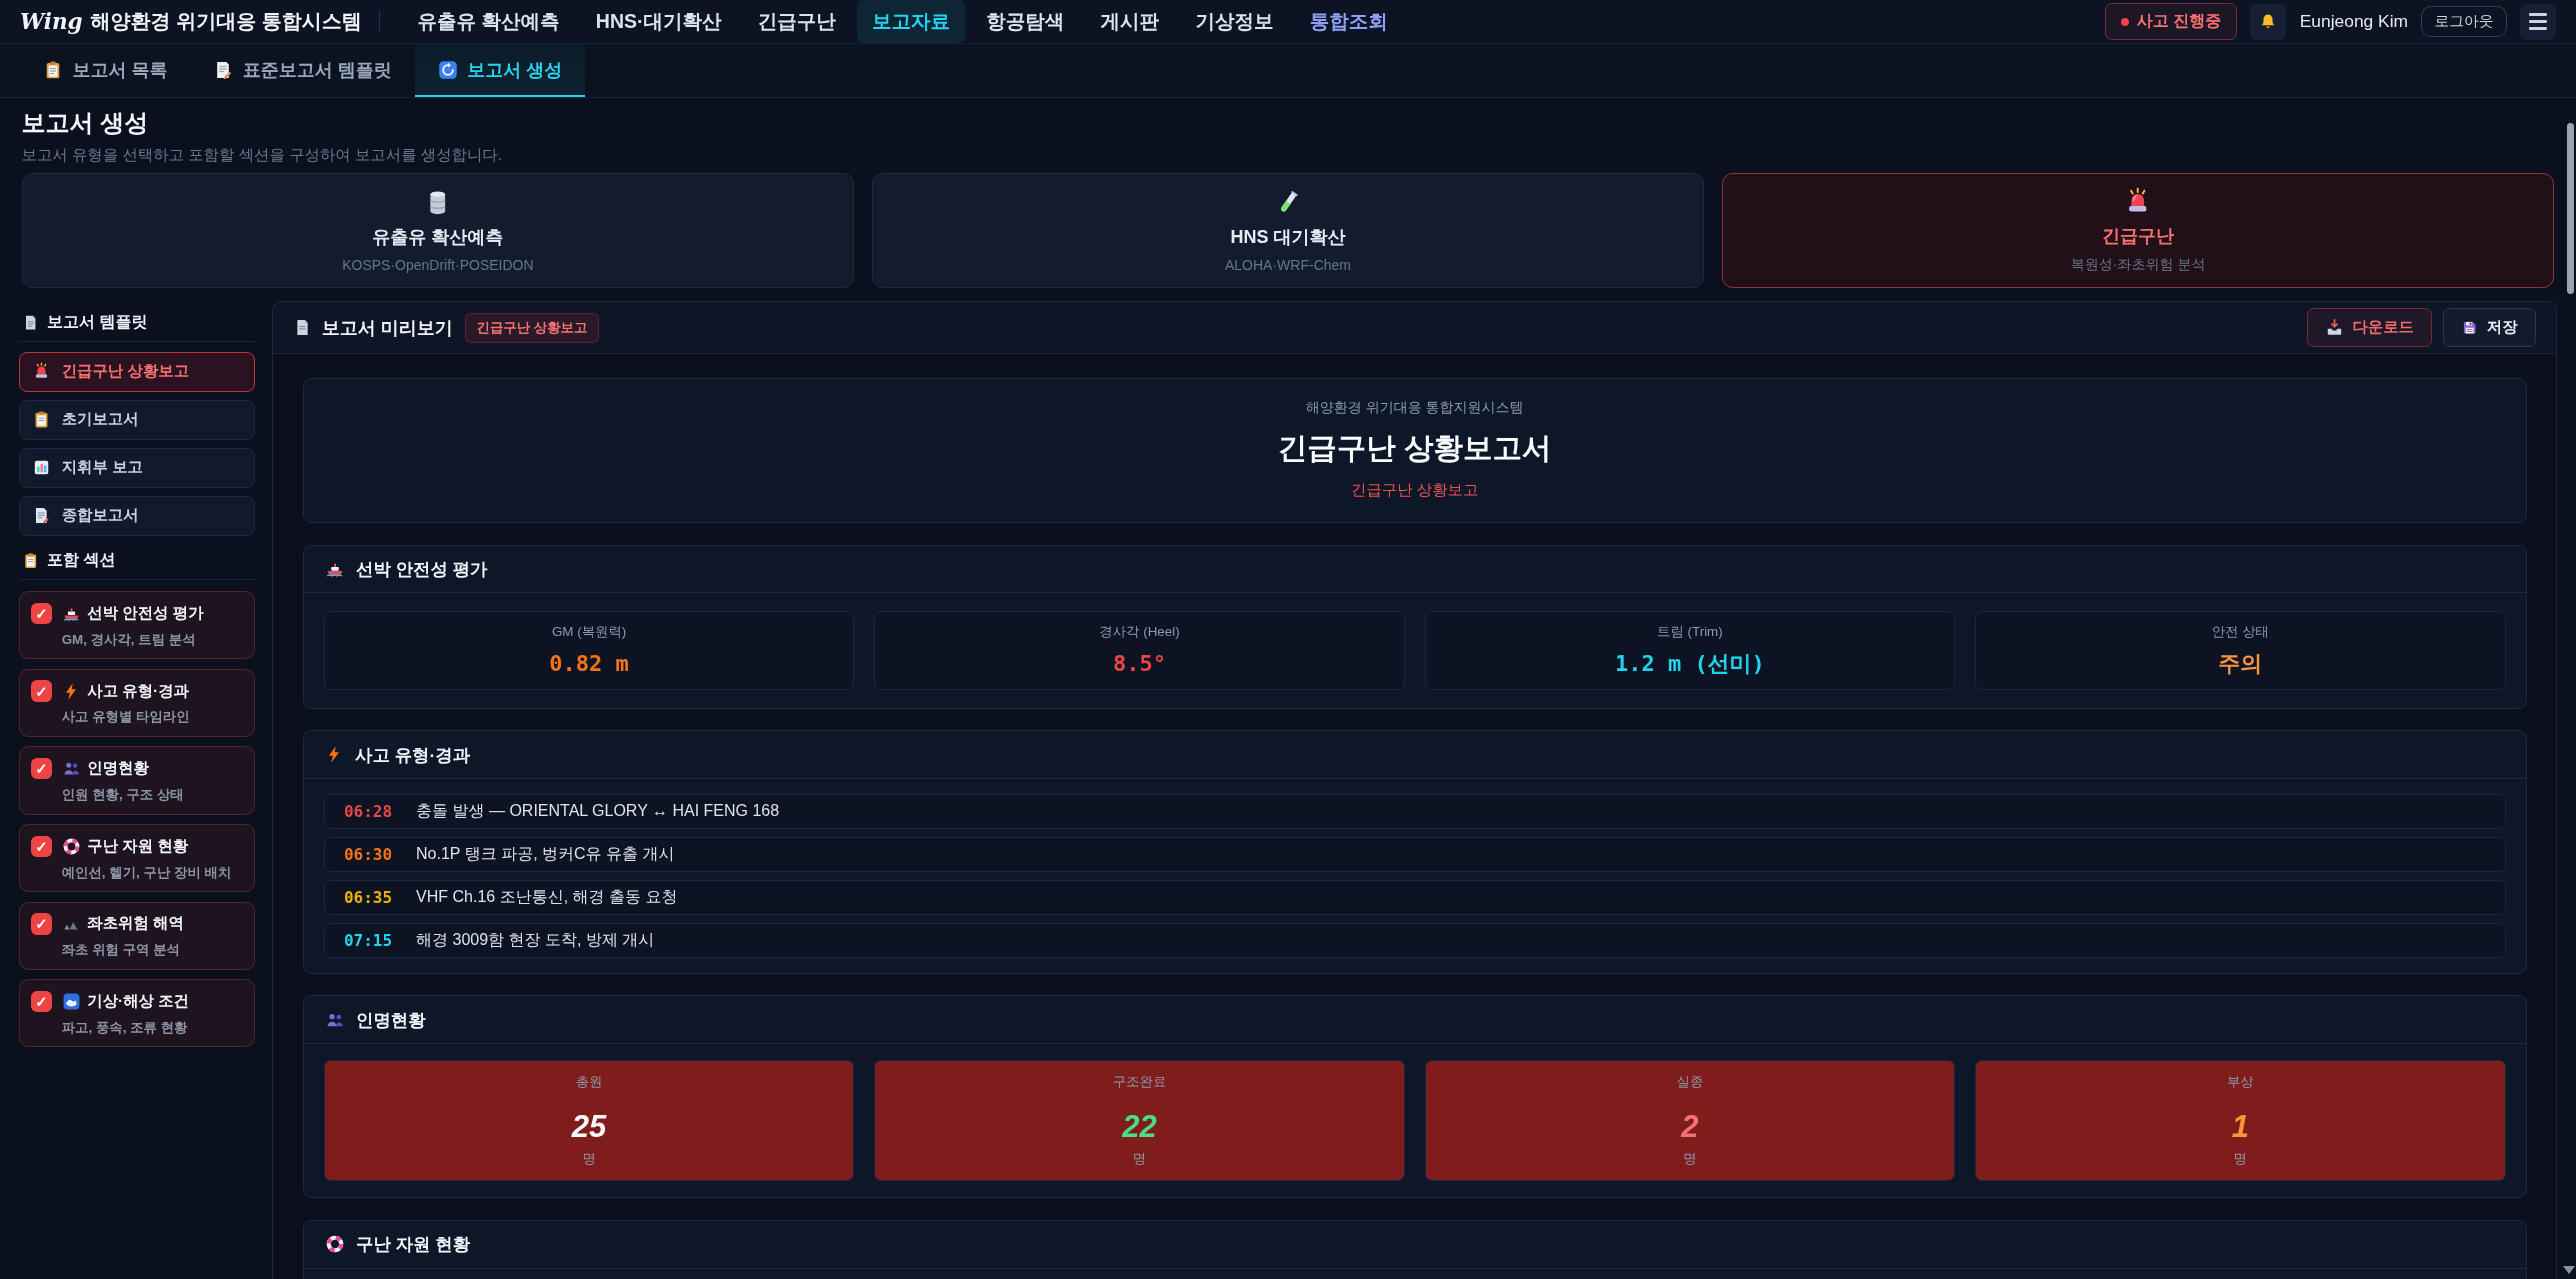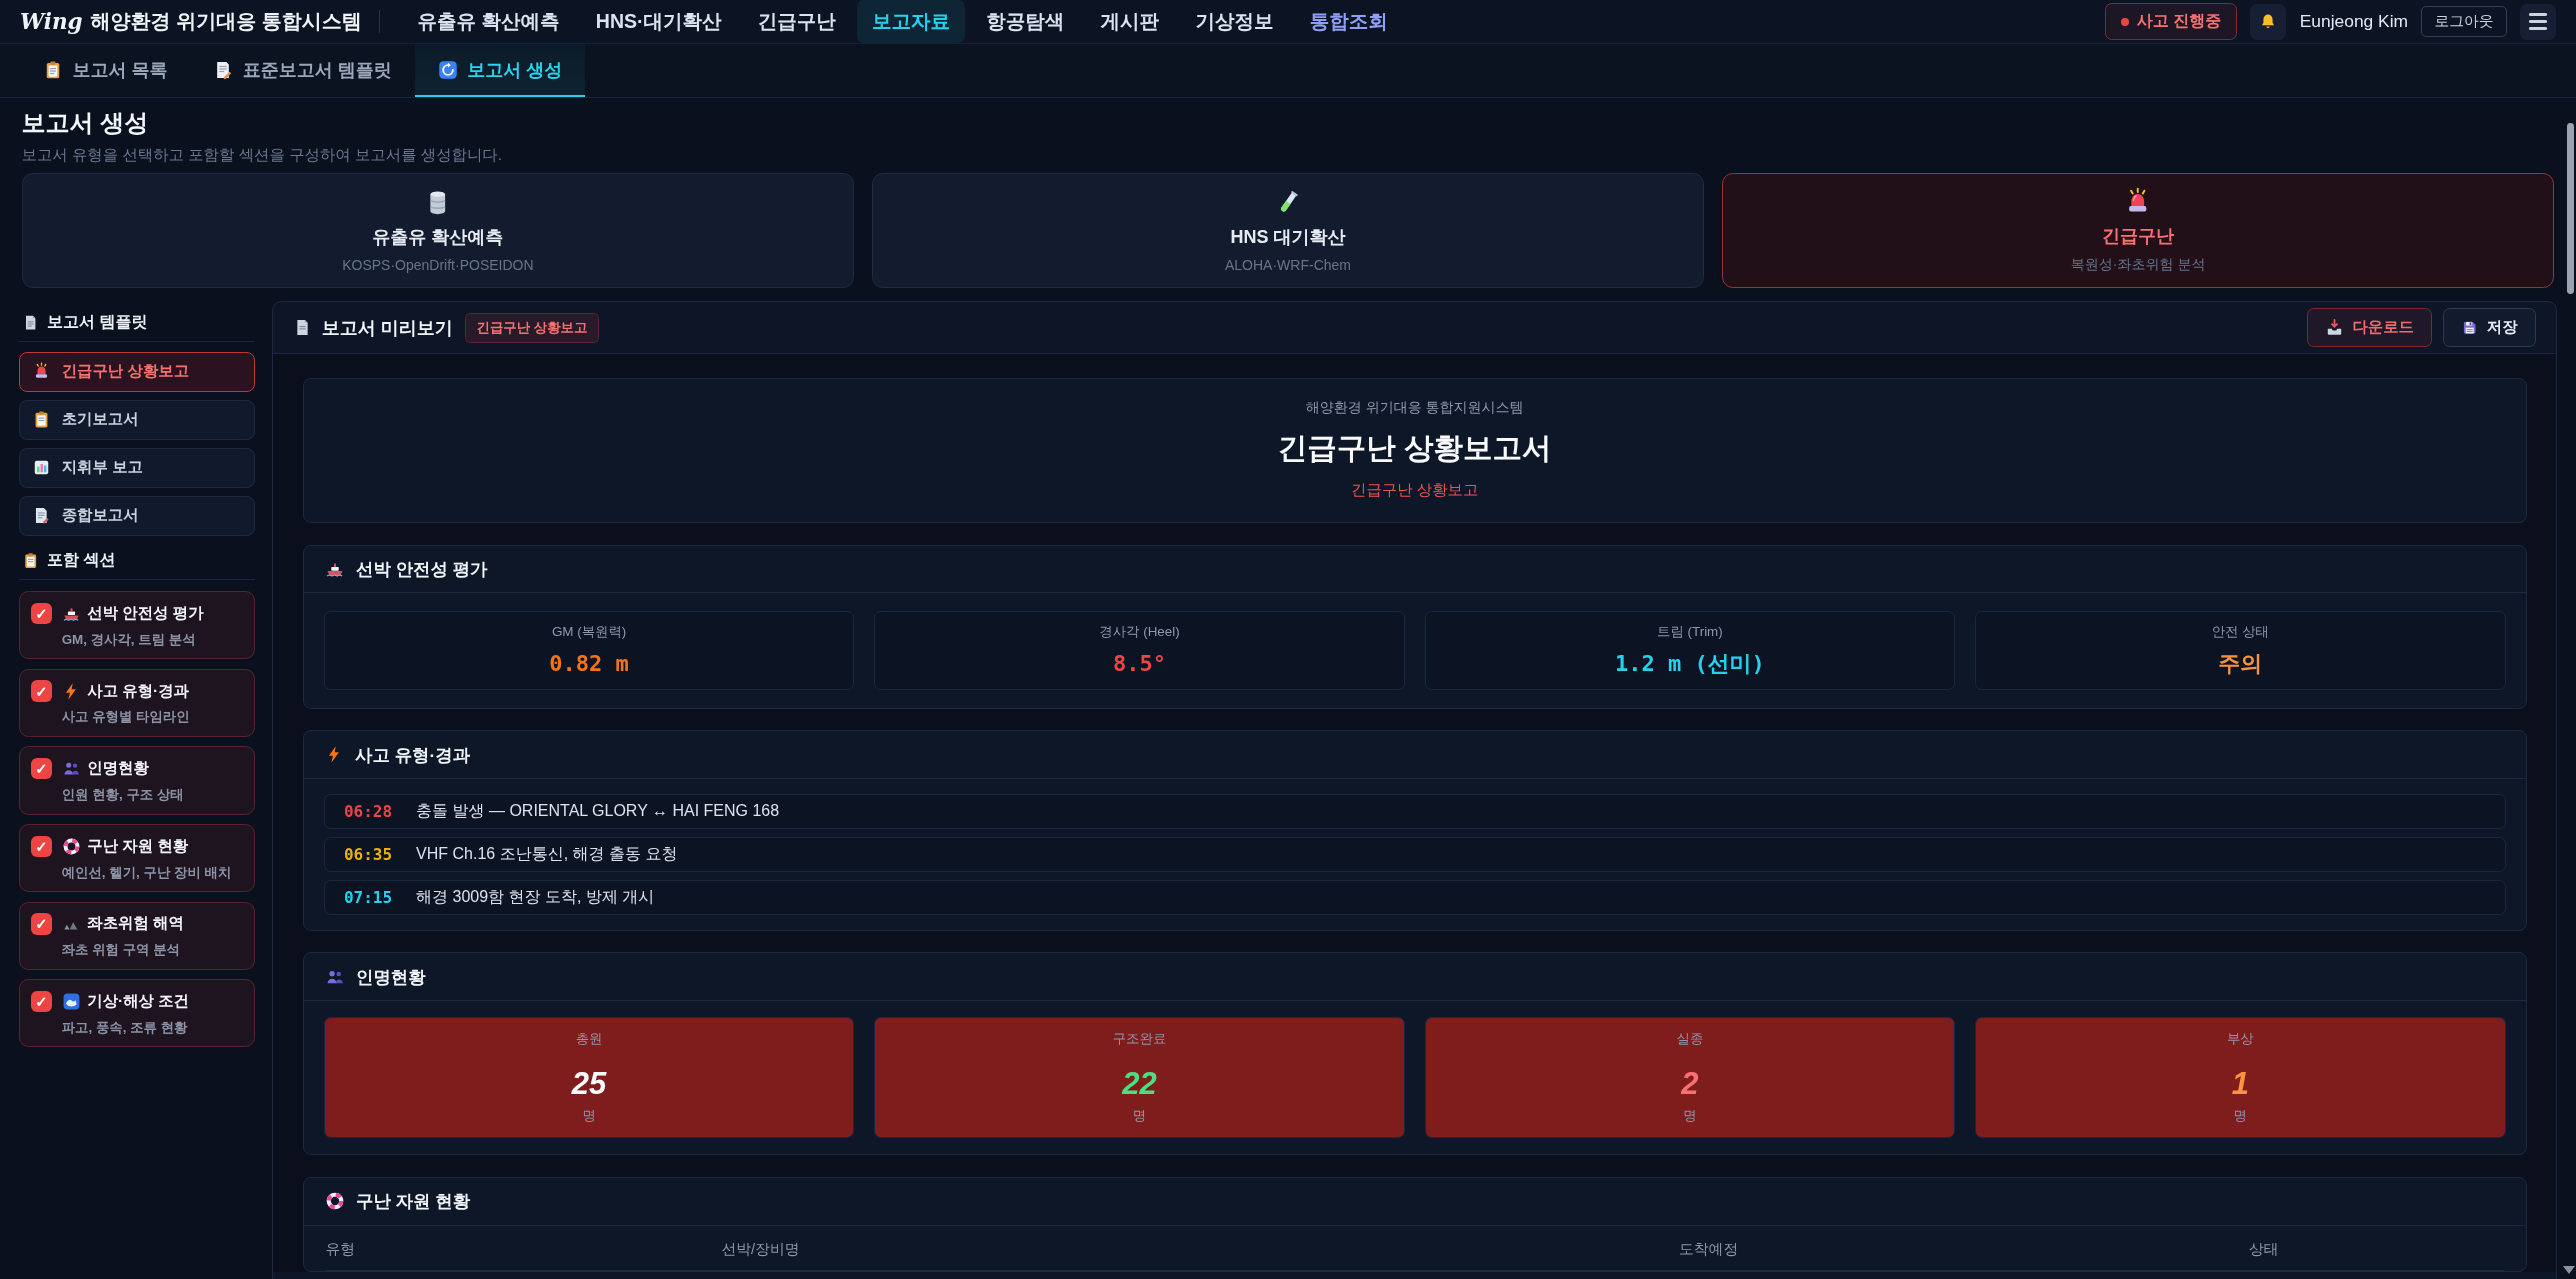--- a/index.html
+++ b/index.html
@@ -17,21 +17,21 @@
   .nav-divider { width:0.7px; height:23px; background:#26334e; margin:0 23px 0 17.4px; }
   .nav { display:flex; gap:6.7px; align-items:center; }
   .nav-item { padding:8px 14.8px; font-size:19.5px; font-weight:700; color:#dbe3ee; border-radius:6.7px; cursor:pointer; white-space:nowrap; }
   .nav-item.active { color:#22d3ee; background:rgba(34,211,238,.09); }
   .nav-item.purple { color:#8ea0f5; }
   .nav-right { margin-left:auto; display:flex; align-items:center; gap:13.4px; }
   .alert-badge { display:flex; align-items:center; gap:8px; border:0.7px solid #7e2c34; background:rgba(160,40,50,.12); color:#f87171; font-size:16px; font-weight:700; padding:6.7px 14.8px; border-radius:6.7px; }
   .alert-dot { width:8px; height:8px; border-radius:50%; background:#ef4444; }
   .icon-btn { width:36px; height:36px; background:#161f33; border-radius:6.7px; display:grid; place-items:center; cursor:pointer; }
   .user-name { font-size:17.4px; color:#e5eaf2; }
-  .logout-btn { border:0.7px solid #323f57; border-radius:5px; padding:5.4px 12px; font-size:14.8px; color:#cbd5e1; background:transparent; cursor:pointer; }
+  .logout-btn { border:0.7px solid #323f57; border-radius:10px; padding:5.4px 12px; font-size:14.8px; color:#cbd5e1; background:transparent; cursor:pointer; }
   .menu-bars { display:flex; flex-direction:column; gap:4px; }
   .menu-bars span { display:block; width:17.4px; height:2.7px; border-radius:1.3px; background:#cbd5e1; }
 
   
   .tabbar { height:54px; display:flex; align-items:stretch; background:#0b1220; border-bottom:0.7px solid #16213a; padding:0 20px; }
   .tab { display:flex; align-items:center; gap:9.4px; padding:0 23px; font-size:18px; font-weight:700; color:#9aa7ba; cursor:pointer; border-bottom:2.7px solid transparent; }
   .tab.active { color:#2ad4ee; background:linear-gradient(180deg,#0c1b29,#0d2230); border-bottom-color:#22d3ee; }
 
   
   .page-head { padding:10.7px 21.5px 9.4px; }
@@ -459,20 +459,24 @@
             <path d="M13.5 1.5L5 13.5h5l-2 9 9.5-13.5h-5.2z" fill="#f97316"></path>
           </svg>
           <span>사고 유형·경과</span>
         </div>
         <div class="tl-body">
           <div class="timeline-row">
             <span class="tl-time" style="color: rgb(239, 68, 68);">06:28</span>
             <span class="tl-text">충돌 발생 — ORIENTAL GLORY ↔ HAI FENG 168</span>
           </div>
           <div class="timeline-row">
+            <span class="tl-time" style="color: rgb(249, 115, 22);">06:30</span>
+            <span class="tl-text">No.1P 탱크 파공, 벙커C유 유출 개시</span>
+          </div>
+          <div class="timeline-row">
             <span class="tl-time" style="color: rgb(234, 179, 8);">06:35</span>
             <span class="tl-text">VHF Ch.16 조난통신, 해경 출동 요청</span>
           </div>
           <div class="timeline-row">
             <span class="tl-time" style="color: rgb(34, 211, 238);">07:15</span>
             <span class="tl-text">해경 3009함 현장 도착, 방제 개시</span>
           </div>
         </div>
       </div>
 

